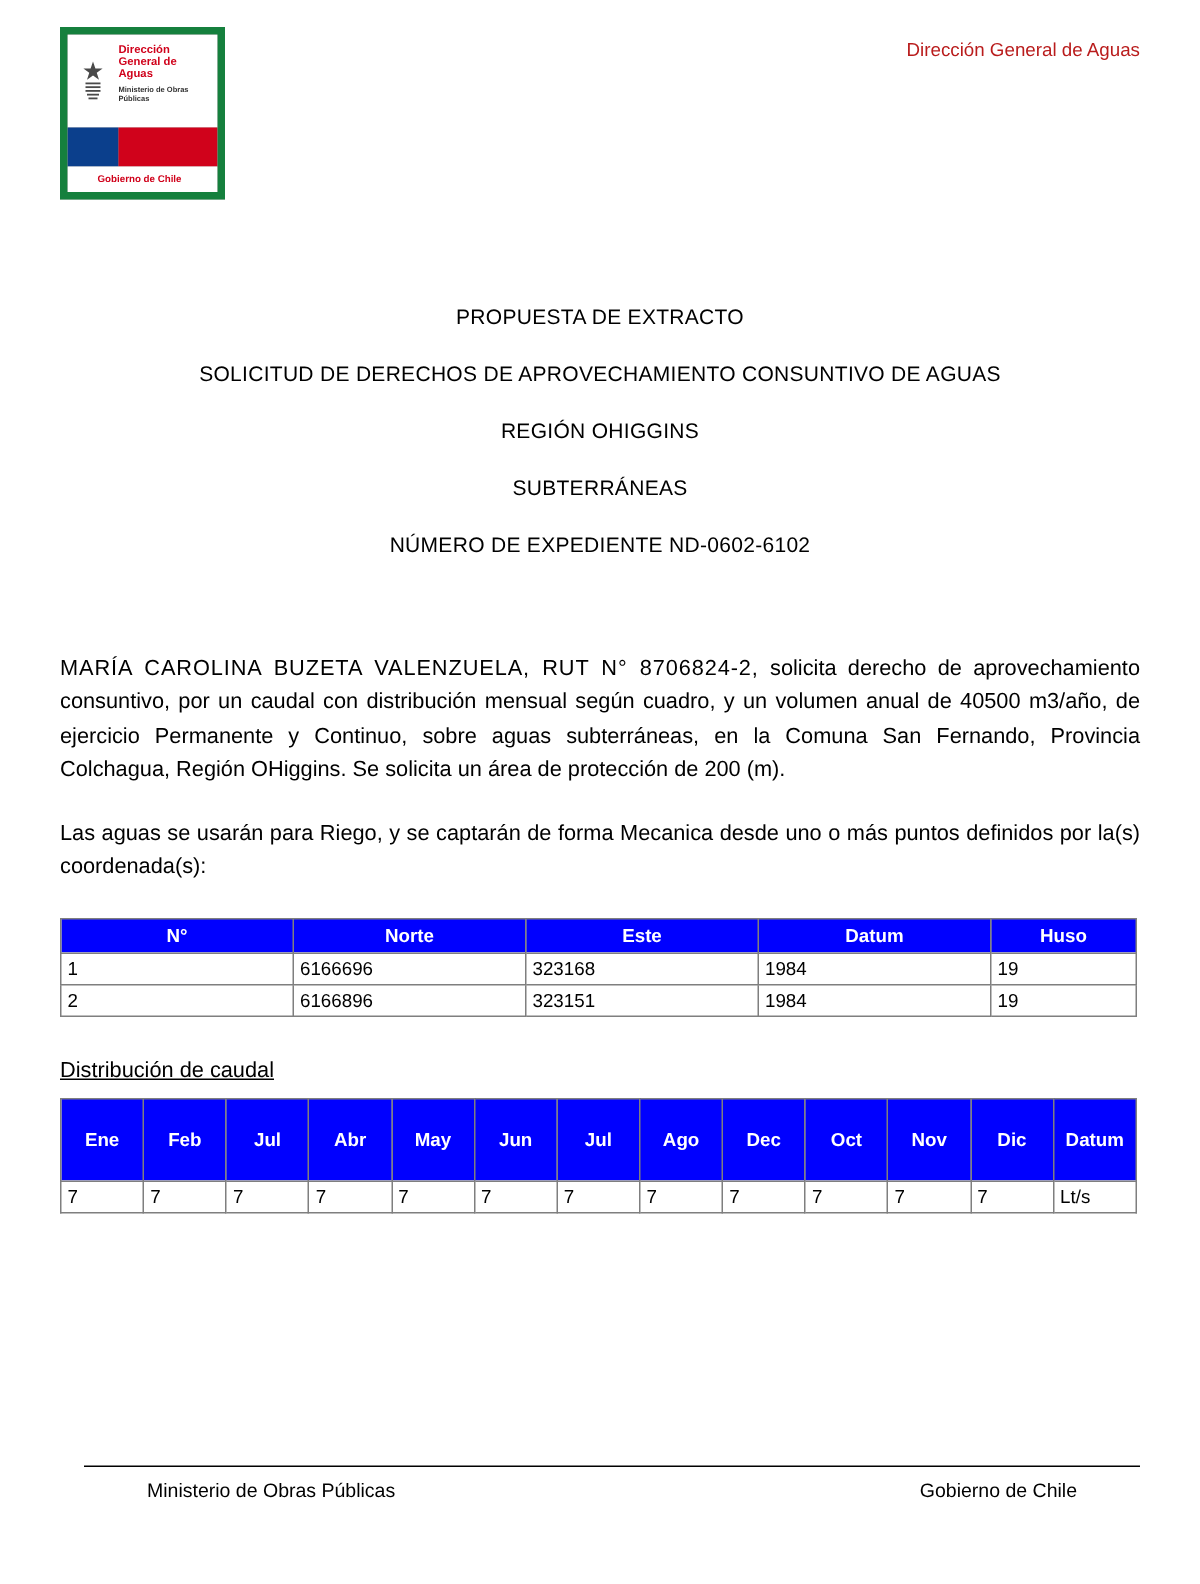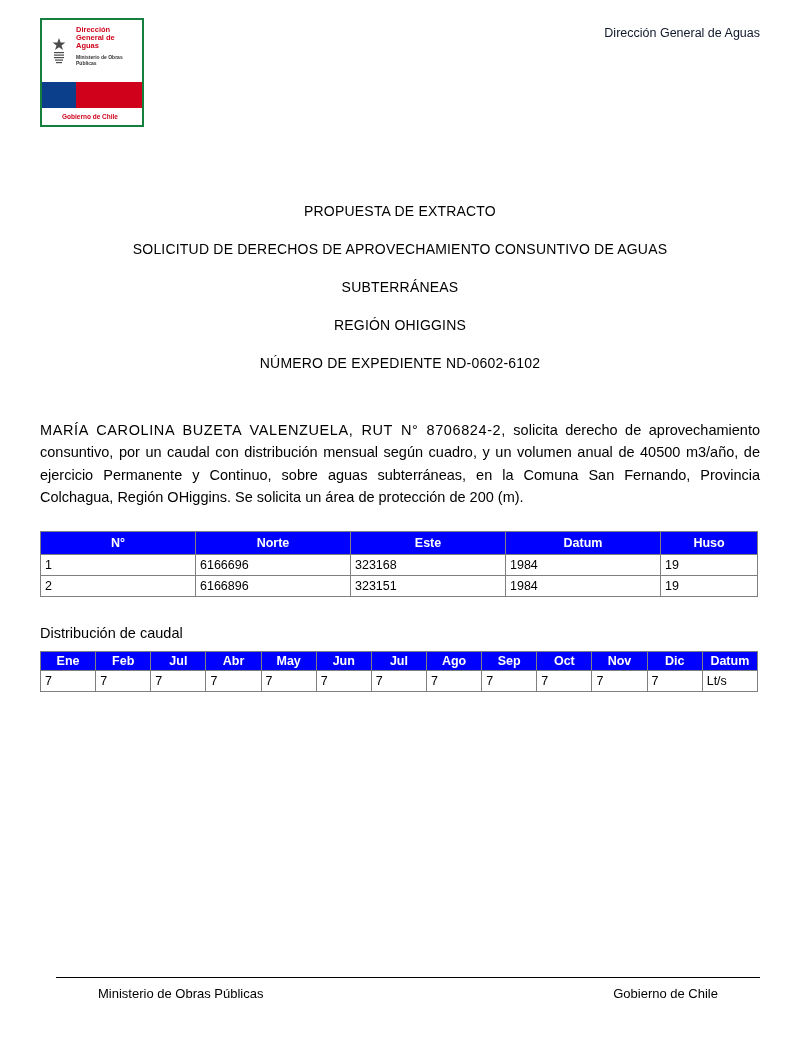--- a/index.html
+++ b/index.html
@@ -26,21 +26,21 @@
   
   .header {
     display: flex;
     align-items: flex-start;
     justify-content: space-between;
     height: 115px;
   }
   .logo {
     width: 100px;
     height: 105px;
-    border: 2px solid #15803d;
+    border: 5px solid #15803d;
     background: #a3a3a3;
     display: flex;
     flex-direction: column;
     position: relative;
     overflow: hidden;
   }
   .logo-top {
     flex: 0 0 62px;
     display: flex;
     background: #ffffff;
@@ -86,40 +86,40 @@
     background: #ffffff;
     color: #d0021b;
     font-size: 6.5px;
     font-weight: bold;
     display: flex;
     align-items: center;
     padding-left: 20px;
   }
   .header-right {
     font-size: 12.5px;
-    color: #0f172a;
+    color: #b91c1c;
     padding-top: 8px;
   }
 
   
   .titles {
     margin-top: 70px;
     text-align: center;
   }
   .titles .t {
     font-size: 14px;
     letter-spacing: 0.2px;
     margin-bottom: 22px;
     margin-top: 16px;
   }
   .titles .t:last-child { margin-bottom: 0; text-align: center; }
 
   
   .body-text {
-    margin-top: 48px;
+    margin-top: 64px;
     font-size: 14.5px;
     line-height: 1.55;
     text-align: justify;
   }
   .body-text p { margin: 0 0 20px 0; }
   .body-text p:last-child { margin-bottom: 0; }
   .p1 { text-align: justify; }
   .p1 .lead { letter-spacing: 0.6px; }
 
   
@@ -147,24 +147,25 @@
     background: #ffffff;
   }
   .coord-table th.c-n { width: 146px; }
   .coord-table th.c-norte { width: 146px; }
   .coord-table th.c-este { width: 146px; }
   .coord-table th.c-datum { width: 146px; }
 
   .caudal-title {
     margin-top: 28px;
     font-size: 14.5px;
+    text-decoration: underline;
   }
   .caudal-wrap { margin-top: 10px; }
   .caudal-table th, .caudal-table td { font-size: 12.5px; }
-  .caudal-table th { padding: 0 2px; }
+  .caudal-table th { padding: 18px 2px; }
   .caudal-table td { text-align: left; }
 
   
   .footer {
     position: absolute;
     left: 56px;
     right: 40px;
     bottom: 55px;
   }
   .footer-rule {
@@ -217,27 +218,28 @@
         </div>
       </div>
       <div class="logo-bottom">Gobierno de Chile</div>
     </div>
     <div class="header-right">Dirección General de Aguas</div>
   </div>
 
   <div class="titles">
     <div class="t">PROPUESTA DE EXTRACTO</div>
     <div class="t">SOLICITUD DE DERECHOS DE APROVECHAMIENTO CONSUNTIVO DE AGUAS</div>
+    <div class="t">REGIÓN OHIGGINS</div>
     <div class="t">SUBTERRÁNEAS</div>
-    <div class="t">REGIÓN OHIGGINS</div>
     <div class="t">NÚMERO DE EXPEDIENTE ND-0602-6102</div>
   </div>
 
   <div class="body-text">
     <p class="p1"><span class="lead">MARÍA CAROLINA BUZETA VALENZUELA, RUT N° 8706824-2,</span><span> solicita derecho de aprovechamiento consuntivo, por un caudal con distribución mensual según cuadro, y un volumen anual de 40500 m3/año, de ejercicio Permanente y Continuo, sobre aguas subterráneas, en la Comuna San Fernando,  Provincia Colchagua, Región OHiggins. Se solicita un área de protección de 200 (m).</span></p>
+    <p>Las aguas se usarán para Riego, y se captarán de forma Mecanica desde uno o más puntos definidos por la(s) coordenada(s):</p>
   </div>
 
   <div class="table-wrap">
     <table class="coord-table">
       <thead>
         <tr>
           <th class="c-n">N°</th>
           <th class="c-norte">Norte</th>
           <th class="c-este">Este</th>
           <th class="c-datum">Datum</th>
@@ -269,21 +271,21 @@
       <thead>
         <tr>
           <th>Ene</th>
           <th>Feb</th>
           <th>Jul</th>
           <th>Abr</th>
           <th>May</th>
           <th>Jun</th>
           <th>Jul</th>
           <th>Ago</th>
-          <th>Sep</th>
+          <th>Dec</th>
           <th>Oct</th>
           <th>Nov</th>
           <th>Dic</th>
           <th>Datum</th>
         </tr>
       </thead>
       <tbody>
         <tr>
           <td>7</td>
           <td>7</td>

